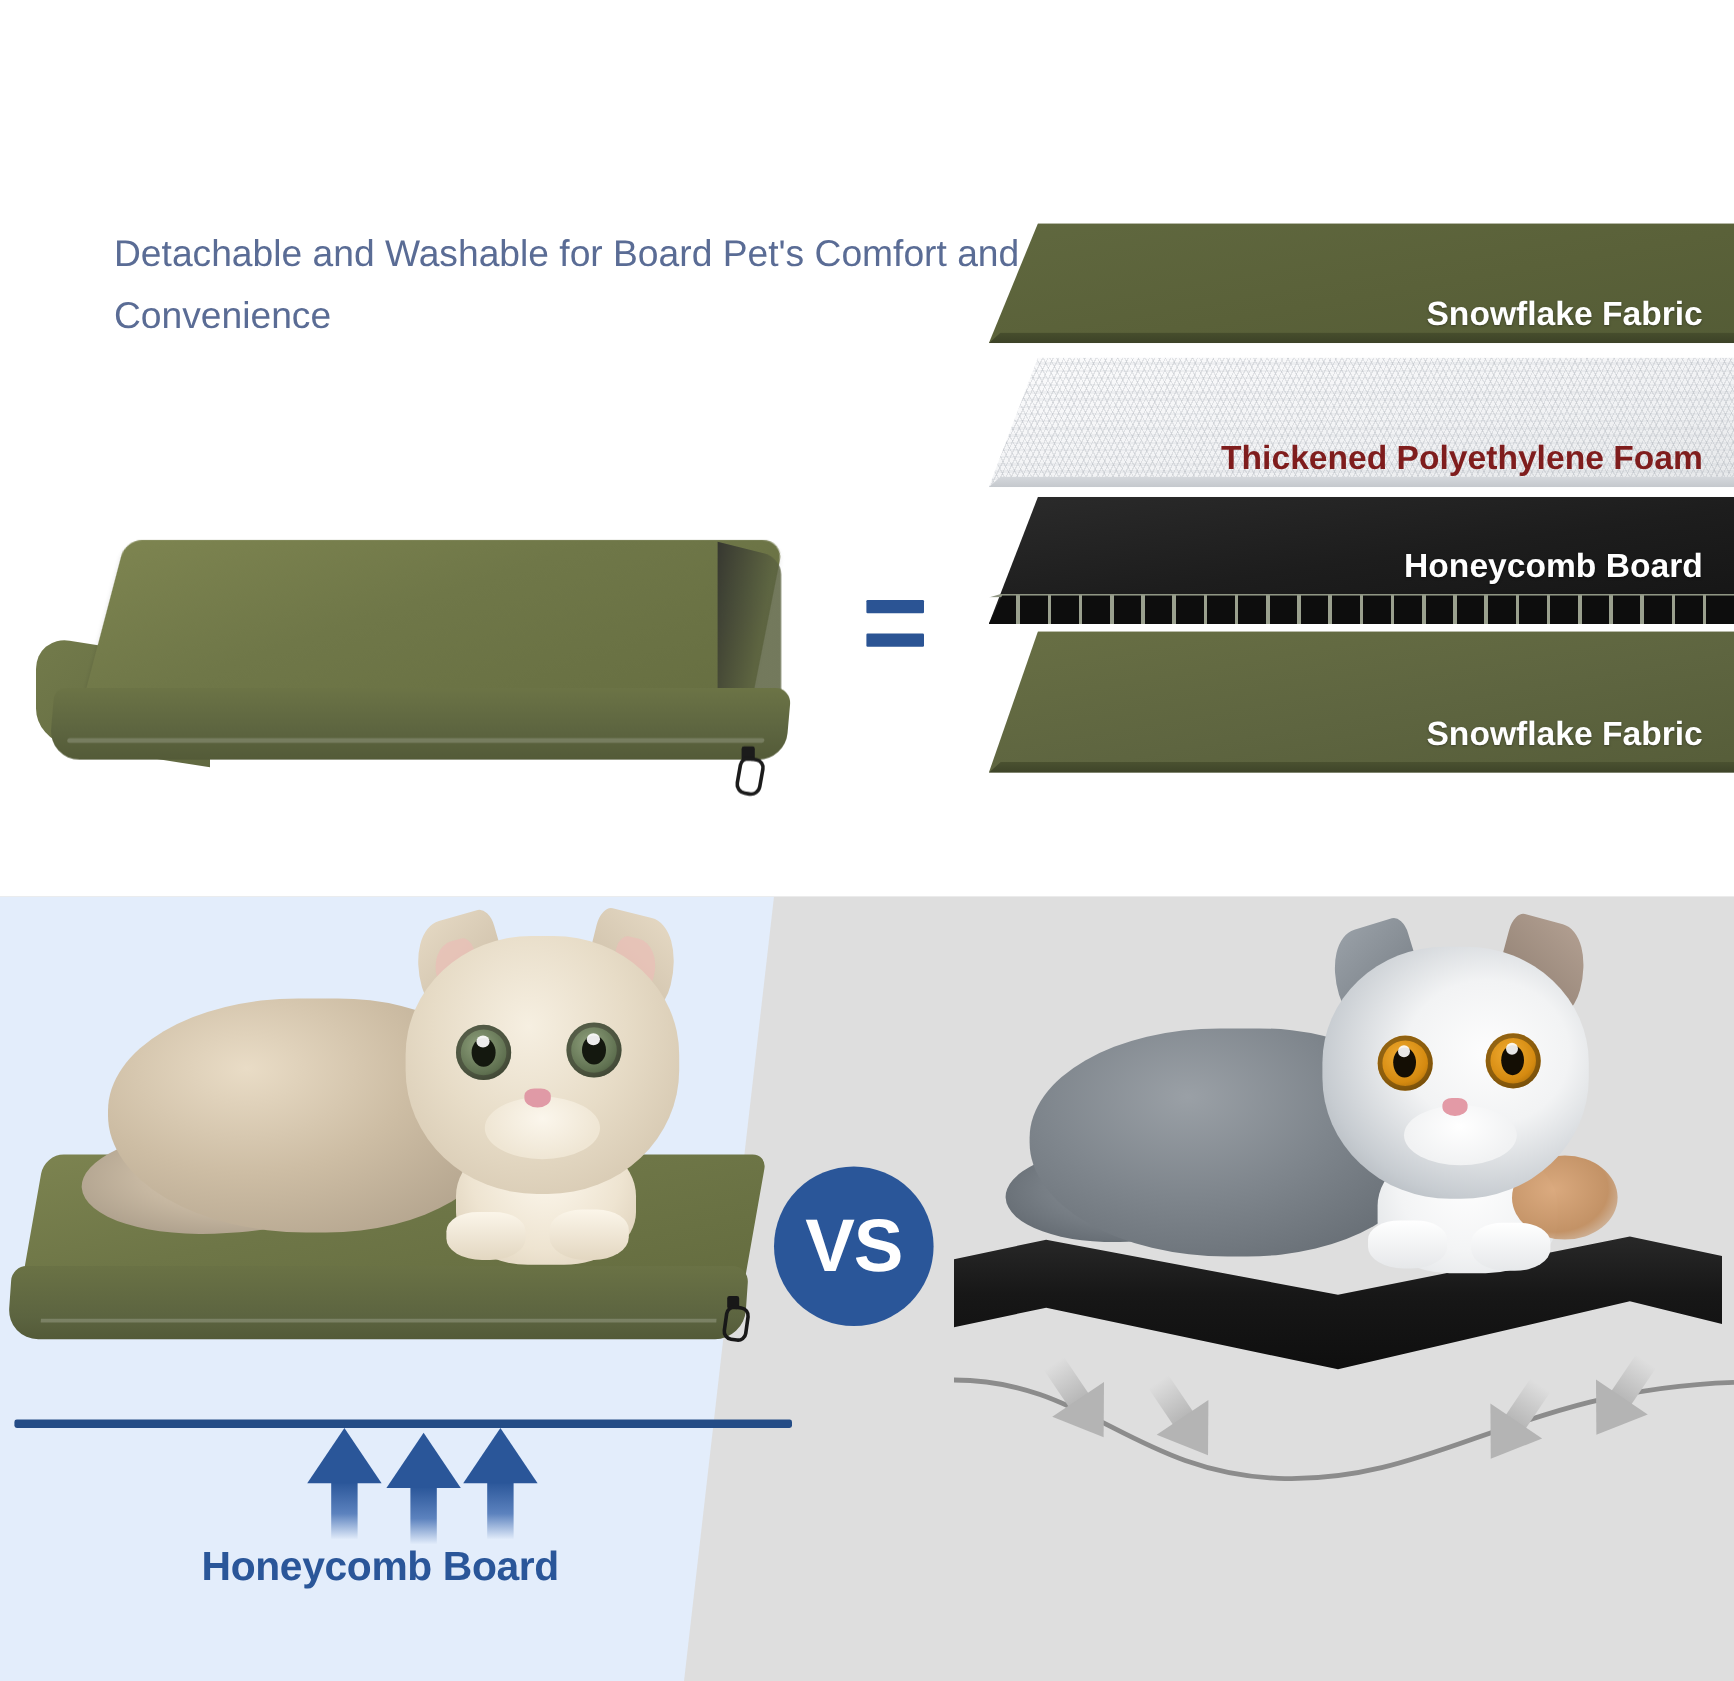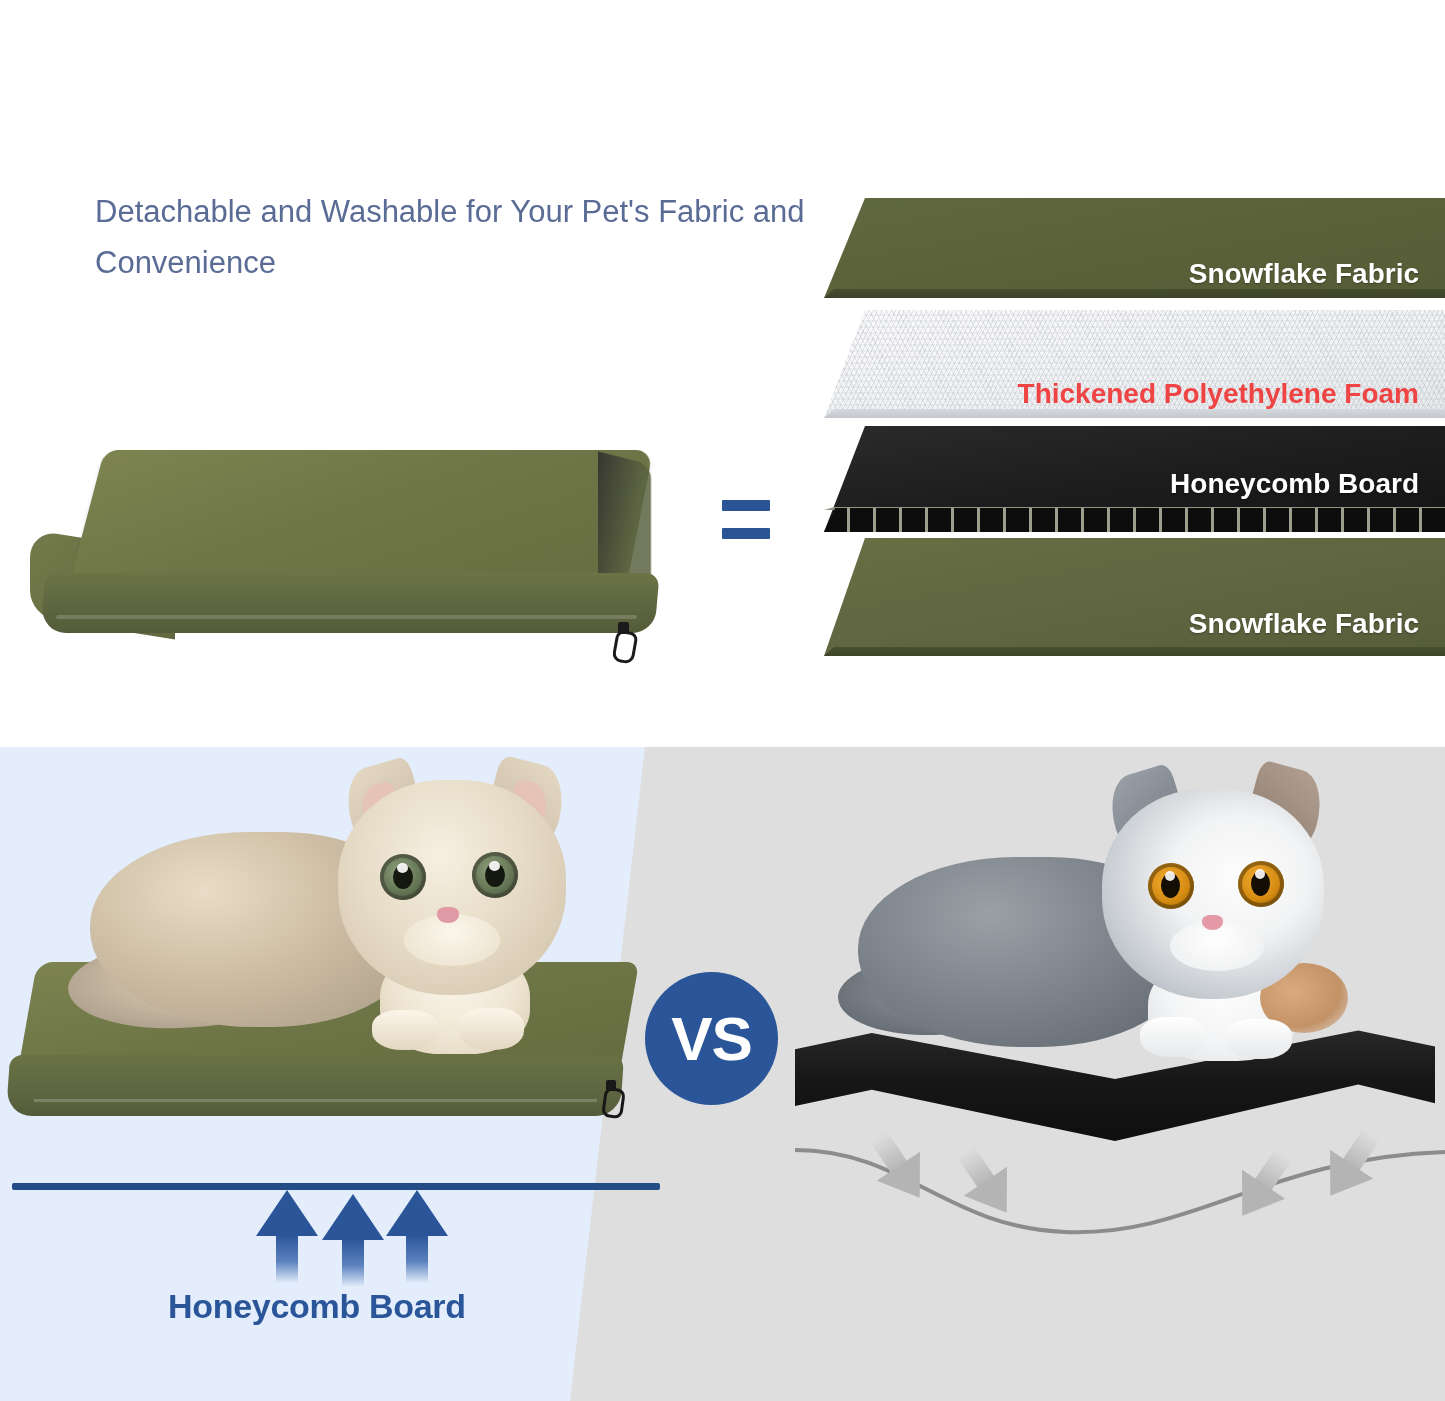--- a/index.html
+++ b/index.html
@@ -40,21 +40,21 @@
      background:rgba(255,255,255,.18);border-radius:3px;transform:skewX(-6deg);}
   .mat-rightedge{position:absolute;left:86%;top:8%;width:8%;height:68%;
      background:linear-gradient(100deg,#2c2c2c 0%,#5b6240 60%);border-radius:0 14px 16px 0;
      transform:skewY(14deg);opacity:.85;}
   .zipper-pull{position:absolute;left:88.5%;top:79%;width:22px;height:34px;}
   .zipper-pull .zp-tab{position:absolute;left:4px;top:0;width:11px;height:12px;background:#1b1b1b;border-radius:2px;}
   .zipper-pull .zp-loop{position:absolute;left:0px;top:9px;width:16px;height:26px;
      border:3.5px solid #1b1b1b;border-radius:8px 8px 9px 9px;transform:rotate(10deg);}
 
   
-  #layer-stack{position:absolute;left:824px;top:198px;width:621px;height:460px;}
+  #layer-stack{position:absolute;left:824px;top:186px;width:621px;height:460px;}
   .layer{position:absolute;left:0;width:621px;}
   .layer .slab{position:absolute;left:0;top:0;width:100%;height:100%;
      clip-path:polygon(6.6% 0%, 100% 0%, 100% 100%, 0% 100%);}
   .layer .slab-lip{position:absolute;left:0;bottom:0;width:100%;height:9px;
      clip-path:polygon(1.6% 0%, 100% 0%, 100% 100%, 0% 100%);}
   .layer .lbl{position:absolute;right:26px;bottom:8px;font-size:28px;font-weight:600;white-space:nowrap;}
 
   
   #layer-fabric-top{top:0px;height:100px;}
   #layer-fabric-top .slab{background:linear-gradient(170deg,#60683f 0%,#5a6139 55%,#545c36 100%);}
@@ -63,21 +63,21 @@
 
   
   #layer-foam{top:112px;height:108px;}
   #layer-foam .slab{
      background:
        repeating-linear-gradient(116deg, rgba(170,175,182,.30) 0px, rgba(170,175,182,.30) 1px, rgba(255,255,255,0) 1px, rgba(255,255,255,0) 4px),
        repeating-linear-gradient(62deg, rgba(150,157,166,.22) 0px, rgba(150,157,166,.22) 1px, rgba(255,255,255,0) 1px, rgba(255,255,255,0) 5px),
        repeating-linear-gradient(0deg, rgba(190,195,202,.18) 0px, rgba(190,195,202,.18) 2px, rgba(255,255,255,0) 2px, rgba(255,255,255,0) 6px),
        linear-gradient(170deg,#fbfbfc 0%,#f1f2f4 60%,#e6e8ea 100%);}
   #layer-foam .slab-lip{background:linear-gradient(180deg,#d5d8dc 0%,#c4c8cd 100%);}
-  #layer-foam .lbl{color:#ef4444;}
+  #layer-foam .lbl{color:#7f1d1d;}
 
   
   #layer-honeycomb{top:228px;height:106px;}
   #layer-honeycomb .slab{background:linear-gradient(172deg,#2b2b2b 0%,#1d1d1d 50%,#141414 100%);}
   #layer-honeycomb .flutes{position:absolute;left:0;bottom:0;width:100%;height:24px;
      clip-path:polygon(1.8% 0%, 100% 0%, 100% 100%, 0% 100%);
      background:
        repeating-linear-gradient(90deg, #0d0d0d 0px, #0d0d0d 23px, #9aa08e 23px, #9aa08e 26px);}
   #layer-honeycomb .flute-cap{position:absolute;left:0;bottom:22px;width:100%;height:3px;
      clip-path:polygon(1.6% 0%, 100% 0%, 100% 100%, 0% 100%);background:#8f9583;}
@@ -199,21 +199,21 @@
   #da4{left:1325px;top:1128px;transform:rotate(34deg);}
   .down-arrow.abs{position:absolute;}
 </style>
 </head>
 <body>
 
 <div id="page">
 
   <div id="top-section">
 
-    <div id="subheadline">Detachable and Washable for Your Pet's Fabric and Convenience</div>
+    <div id="subheadline">Detachable and Washable for Board Pet's Comfort and Convenience</div>
 
     <div id="product-mat">
       <div class="mat-body">
         <div class="mat-left"></div>
         <div class="mat-top"></div>
         <div class="mat-rightedge"></div>
         <div class="mat-front"></div>
         <div class="mat-seam"></div>
         <div class="zipper-pull">
           <div class="zp-tab"></div>

